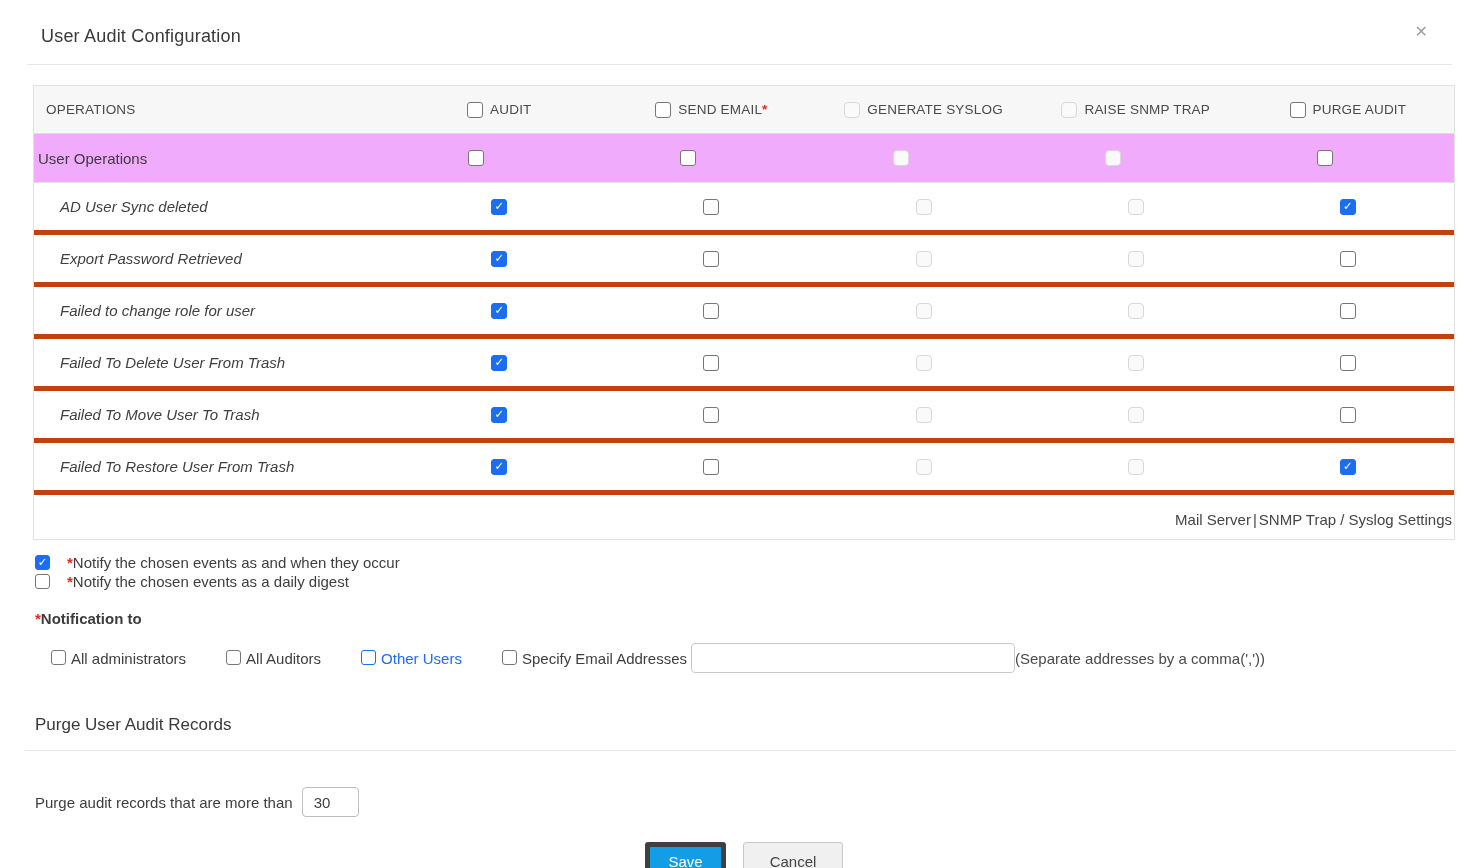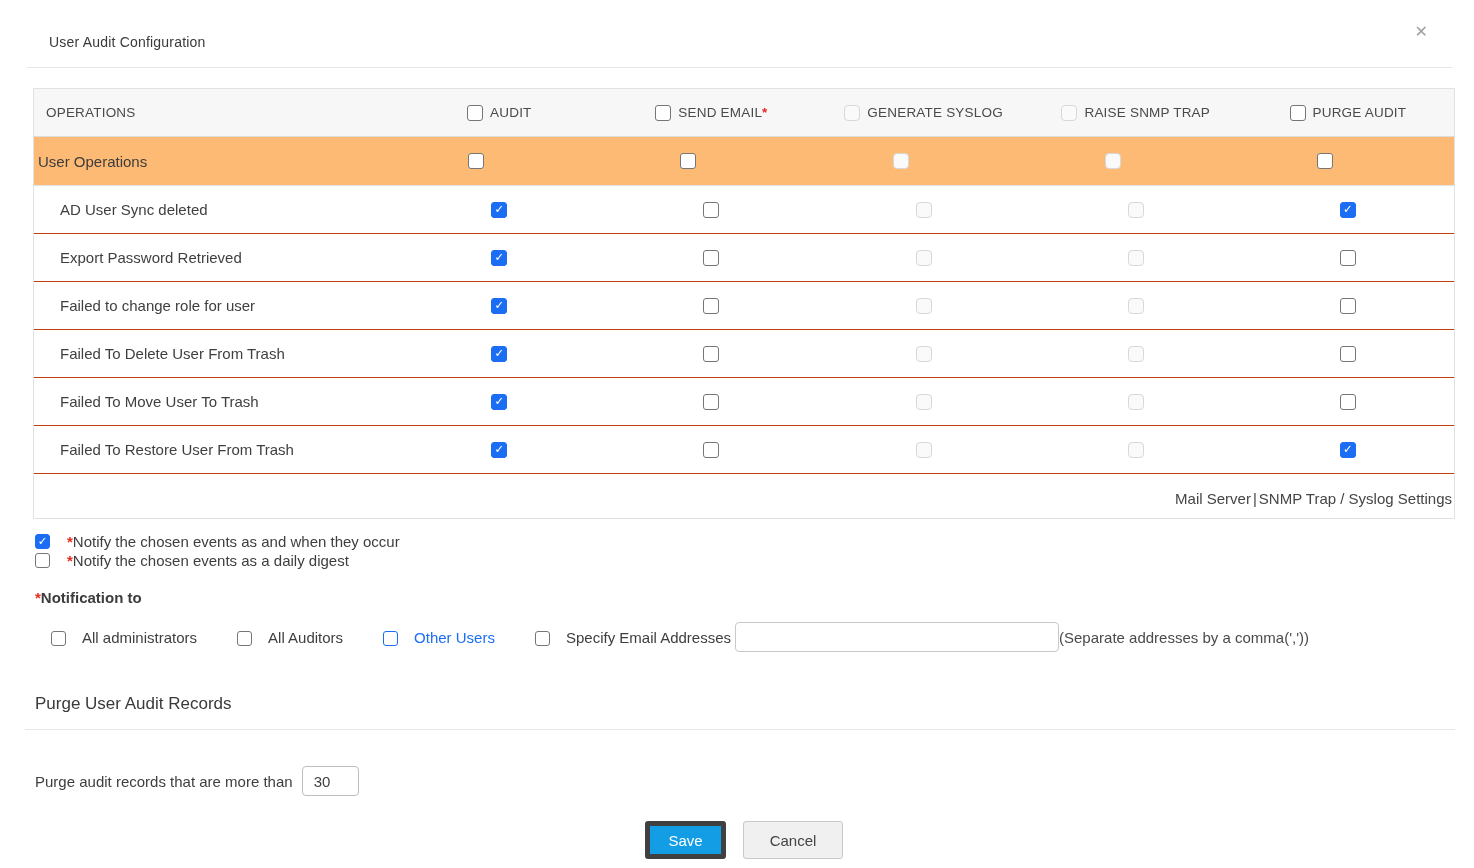--- a/index.html
+++ b/index.html
@@ -2,33 +2,33 @@
 <html><head>
 <meta charset="utf-8">
 <style>
   html,body{margin:0;padding:0;background:#fff;}
   body{
     width:1474px;height:868px;overflow:hidden;
     font-family:"Liberation Sans","DejaVu Sans",sans-serif;
     color:#3e3e3e;-webkit-font-smoothing:antialiased;
   }
   .dlg-header{position:relative;padding:22px 46px 0 37px;}
-  .dlg-title{margin:12px;font-size:14px;font-weight:400;color:#3a3a3a;letter-spacing:.2px;}
+  .dlg-title{margin:4px;font-size:18px;font-weight:400;color:#3a3a3a;letter-spacing:.2px;}
   .close{position:absolute;right:46px;top:24px;font-size:16px;font-weight:700;color:#9e9e9e;cursor:pointer;line-height:1;}
   .header-divider{border-bottom:1px solid #e7e7e7;margin:17px 22px 0 27px;}
 
   .content{padding:0 19px 0 33px;}
 
   
   .audit-table{margin-top:20px;border:1px solid #e2e2e2;}
   .trow{display:grid;grid-template-columns:25.3% 14.94% 14.94% 14.94% 14.94% 14.94%;align-items:center;}
   .t-head{height:47px;background:#f7f7f7;border-bottom:1px solid #dcdcdc;}
   .t-head .h-label{font-size:13.5px;color:#4a4a4a;letter-spacing:.2px;}
-  .t-group{height:48px;background:#fdba74;border-bottom:1px solid #e0e0e0;}
-  .t-data{height:47px;background:#fff;border-bottom:1px solid #c2410c;}
+  .t-group{height:48px;background:#f0abfc;border-bottom:1px solid #e0e0e0;}
+  .t-data{height:47px;background:#fff;border-bottom:5px solid #c2410c;font-style:italic;}
   .t-data:last-of-type{border-bottom:1px solid #e8e8e8;}
   .cell{display:flex;align-items:center;justify-content:center;gap:7px;}
   .cell.op{justify-content:flex-start;}
   .t-head .cell.op{padding-left:12px;}
   .t-group .cell.op{padding-left:4px;}
   .t-data .cell.op{padding-left:26px;}
   .op-label{font-size:15px;color:#3f3f3f;}
   .t-group .op-label{color:#3c3c3c;}
   .t-group .cb{position:relative;left:-23px;}
   .t-footer{display:flex;justify-content:flex-end;align-items:center;gap:2px;
@@ -44,21 +44,21 @@
   .cb.disabled{border:1.4px solid #d8d8d8;background:#fafafa;border-radius:4px;cursor:default;}
   .cb.blue{border-color:#1b6ef3;}
 
   .req{color:#e8281e;font-weight:700;}
 
   
   .notify-row{display:flex;align-items:center;gap:17px;margin:0 0 0 2px;font-size:15px;color:#3e3e3e;}
   .nr1{margin-top:14px;} .nr2{margin-top:2px;}
   .notification-to{margin:20px 0 0 2px;font-size:15px;font-weight:700;color:#3c3c3c;}
   .recipients{display:flex;align-items:center;margin:16px 0 0 18px;font-size:15px;color:#3e3e3e;}
-  .recip{display:flex;align-items:flex-end;gap:16px;}
+  .recip{display:flex;align-items:flex-start;gap:5px;}
   .recip + .recip{margin-left:40px;}
   .recip.other .r-label{color:#1b6ef3;cursor:pointer;}
   .email-input{width:306px;height:28px;border:1px solid #c9c9c9;border-radius:4px;margin-left:4px;
                font-size:14px;padding:0 8px;outline:none;color:#3e3e3e;}
   .sep-hint{font-size:15px;color:#4a4a4a;}
 
   
   .purge-heading{margin:42px 0 0 2px;font-size:17px;font-weight:400;color:#3a3a3a;}
   .purge-divider{border-bottom:1px solid #e7e7e7;margin:15px 0 0 -8px;}
   .purge-row{display:flex;align-items:center;gap:9px;margin:36px 0 0 2px;font-size:15px;color:#3e3e3e;}

